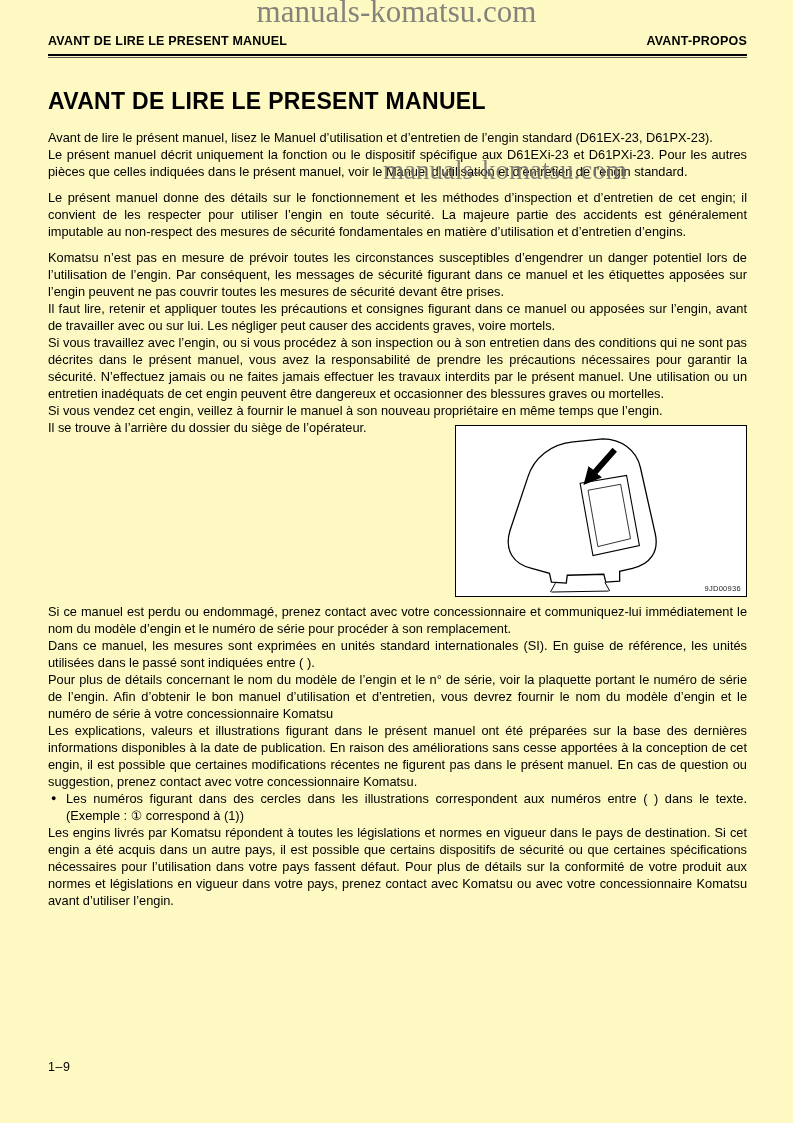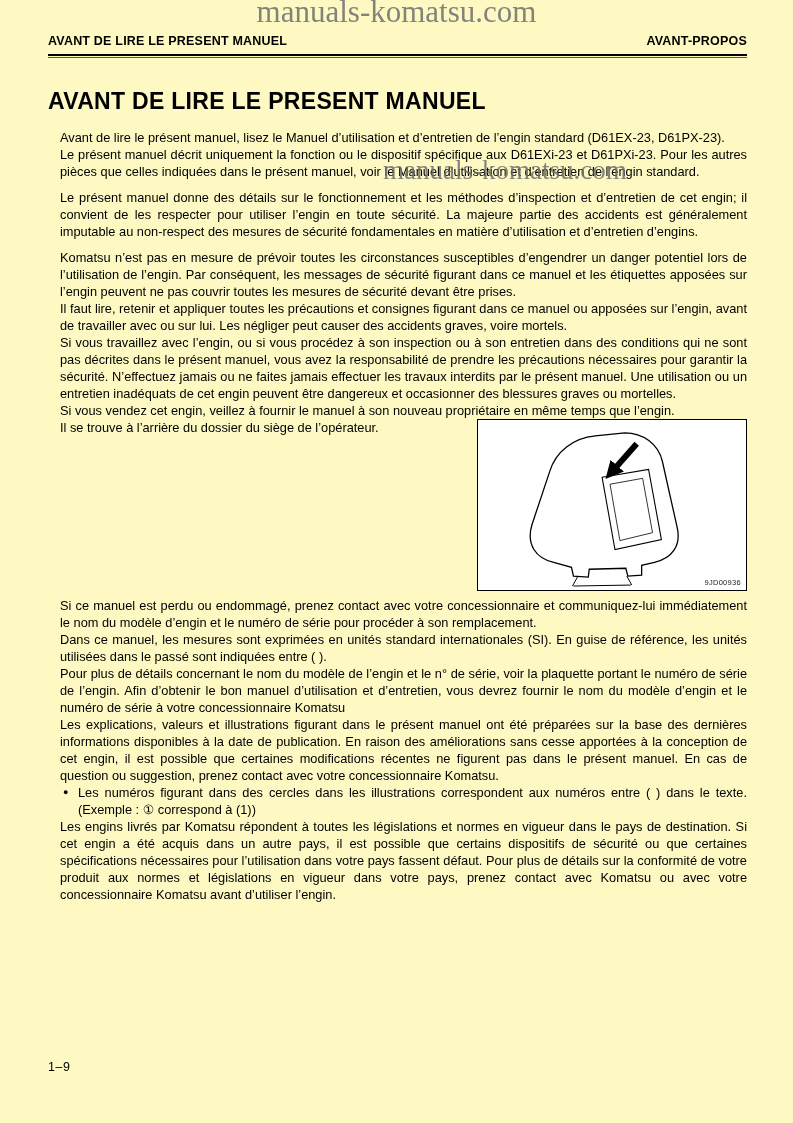--- a/index.html
+++ b/index.html
@@ -21,28 +21,28 @@
     padding-bottom:6px;
   }
   .header-rule { border-top:2px solid #000; border-bottom:1px solid #555; height:4px; }
 
   h1.doc-title {
     font-size:23px; font-weight:bold; letter-spacing:.3px;
     margin:30px 0 14px 0;
   }
 
   .para {
-    font-size:12.8px; line-height:17px; text-align:justify;margin-left:12px;
+    font-size:12.8px; line-height:17px; text-align:justify;
   }
   .gap { margin-top:9px; }
 
   .fig-box {
-    float:right; width:270px; height:172px;
+    float:right; width:292px; height:172px;
     border:1px solid #000; background:#fff;
-    margin:0 0 6px 14px;
+    margin:6px 0 6px 14px;
     position:relative;
   }
   .fig-code {
     position:absolute; right:5px; bottom:3px;
     font-size:7.5px; color:#222; letter-spacing:.3px;
   }
   .clear { clear:both; }
 
   .bullet-row { display:flex; }
   .bullet-glyph { flex:0 0 18px; width:18px; font-size:9px; line-height:17px; padding-left:3px; }

